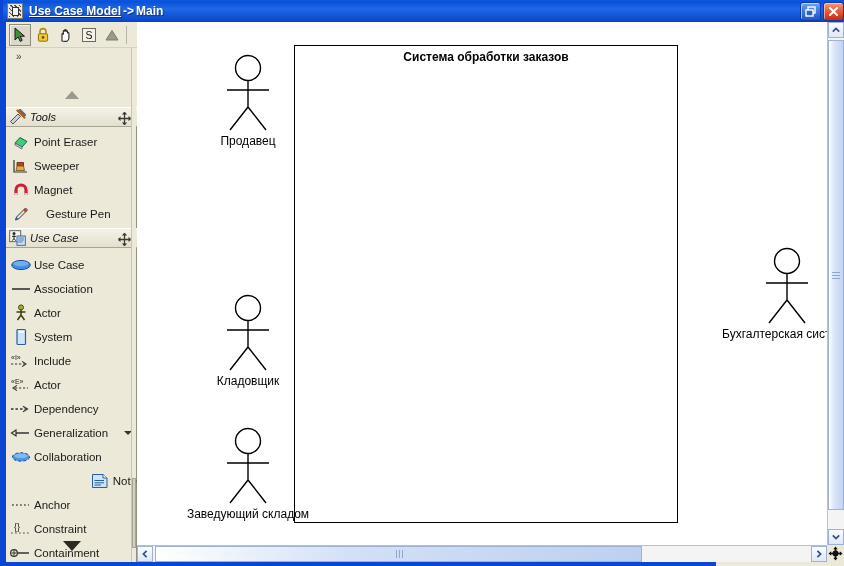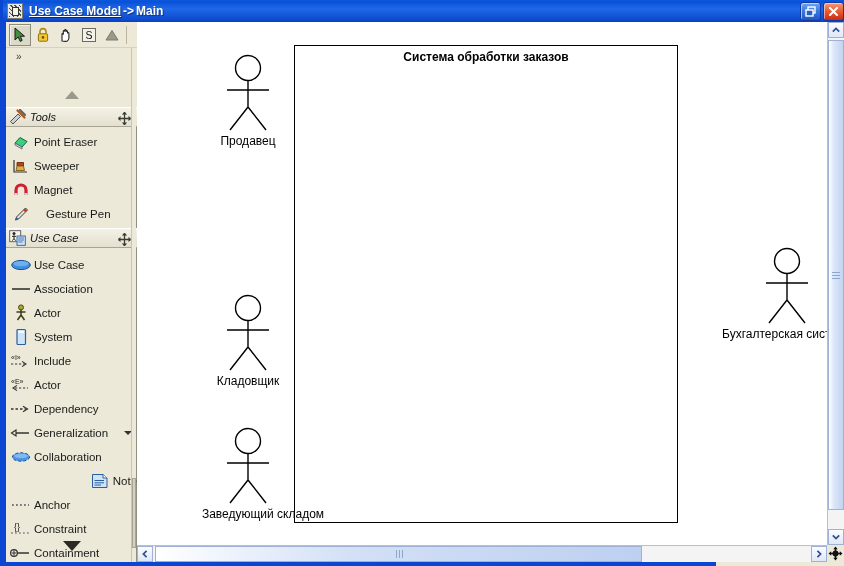--- a/index.html
+++ b/index.html
@@ -598,21 +598,21 @@
             <path d="M33 26.5 V53 M12 36 H54 M33 53 L15 76 M33 53 L51 76" fill="none" stroke="#000" stroke-width="1.4"></path>
           </svg>
           <div class="actor-label" style="top:80px;">Кладовщик</div>
         </div>
 
         <div class="actor" id="actor2" style="left: 78px; top: 405px;">
           <svg width="66" height="82" viewBox="0 0 66 82">
             <circle cx="33" cy="14" r="12.5" fill="#fff" stroke="#000" stroke-width="1.4"></circle>
             <path d="M33 26.5 V53 M12 36 H54 M33 53 L15 76 M33 53 L51 76" fill="none" stroke="#000" stroke-width="1.4"></path>
           </svg>
-          <div class="actor-label" style="top:80px;margin-left:15px;">Заведующий складом</div>
+          <div class="actor-label" style="top:80px;">Заведующий складом</div>
         </div>
 
         <div class="actor" id="actor3" style="left: 617px; top: 225px;">
           <svg width="66" height="82" viewBox="0 0 66 82">
             <circle cx="33" cy="14" r="12.5" fill="#fff" stroke="#000" stroke-width="1.4"></circle>
             <path d="M33 26.5 V53 M12 36 H54 M33 53 L15 76 M33 53 L51 76" fill="none" stroke="#000" stroke-width="1.4"></path>
           </svg>
           <div class="actor-label" style="top:80px;">Бухгалтерская система</div>
         </div>
 

